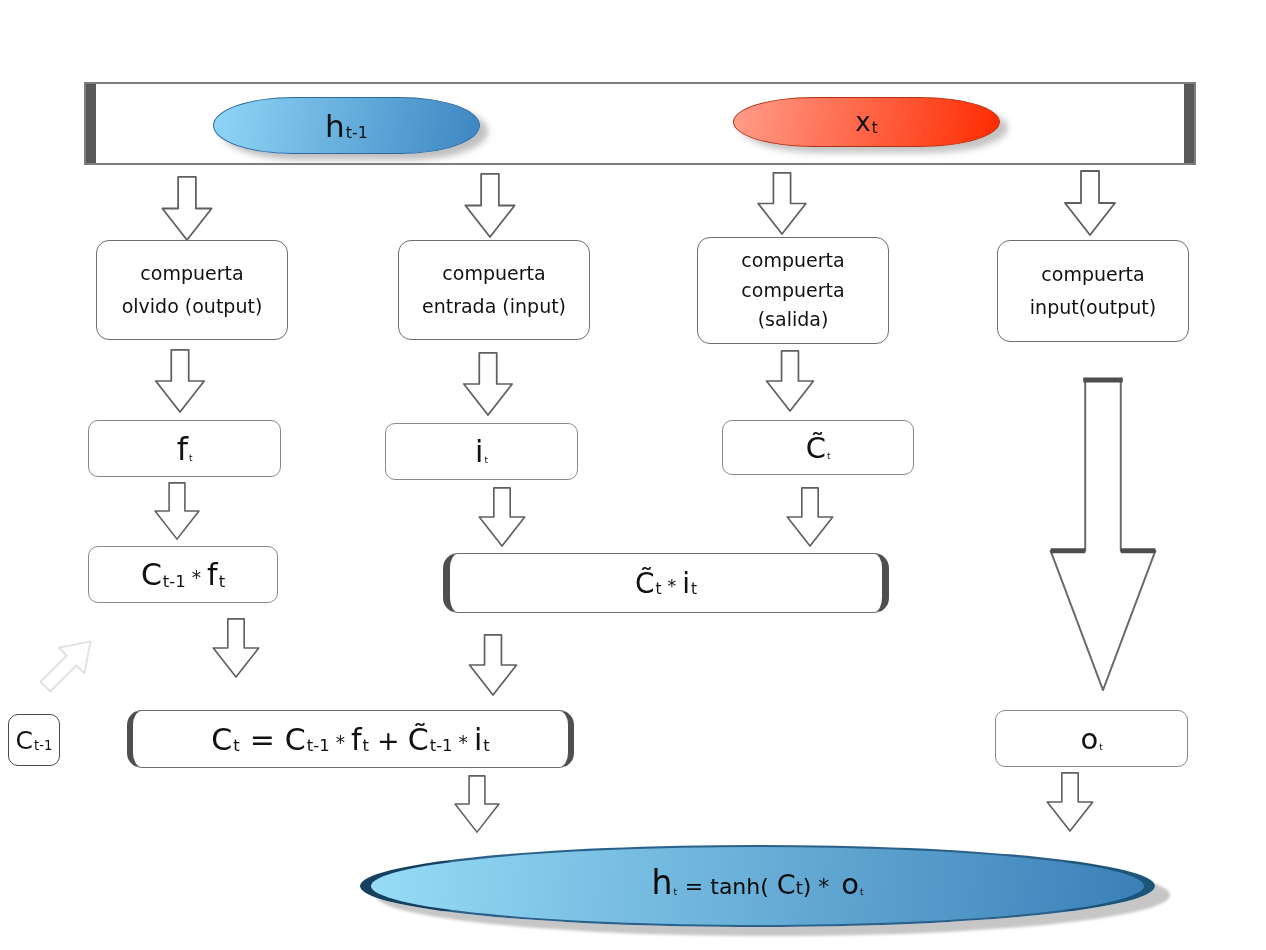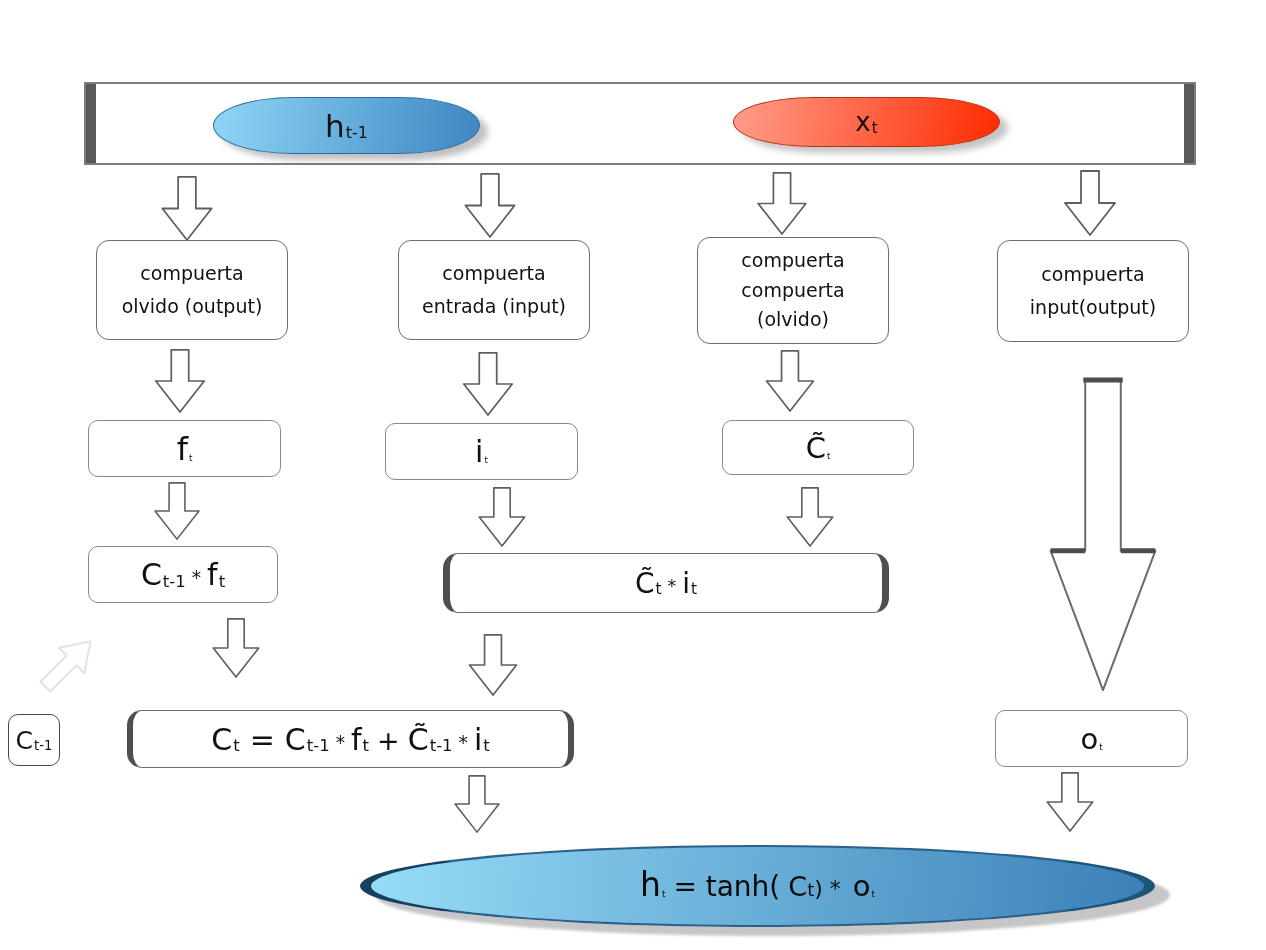--- a/index.html
+++ b/index.html
@@ -104,21 +104,21 @@
     <div>compuerta</div>
     <div>olvido (output)</div>
   </div>
   <div class="abs box gate" style="left:398px;top:240px;width:192px;height:100px;">
     <div>compuerta</div>
     <div>entrada (input)</div>
   </div>
   <div class="abs box gate tight" style="left:697px;top:237px;width:192px;height:107px;">
     <div>compuerta</div>
     <div>compuerta</div>
-    <div>(olvido)</div>
+    <div>(salida)</div>
   </div>
   <div class="abs box gate" style="left:997px;top:240px;width:192px;height:102px;">
     <div>compuerta</div>
     <div>input(output)</div>
   </div>
 
   <svg class="abs" style="left:154px;top:349px;" width="52" height="64" viewBox="0 0 52 66">
       <path d="M17 1 H35 V33 H51 L26 65 L1 33 H17 Z" fill="#fff" stroke="#5f5f5f" stroke-width="1.8" stroke-linejoin="round"></path>
     </svg>
   <svg class="abs" style="left:462px;top:352px;" width="52" height="64" viewBox="0 0 52 66">
@@ -233,21 +233,21 @@
       <path d="M17 1 H35 V33 H51 L26 65 L1 33 H17 Z" fill="#fff" stroke="#5f5f5f" stroke-width="1.8" stroke-linejoin="round"></path>
     </svg>
   <svg class="abs" style="left:1044px;top:772px;" width="52" height="60" viewBox="0 0 52 66">
       <path d="M17 1 H35 V33 H51 L26 65 L1 33 H17 Z" fill="#fff" stroke="#5f5f5f" stroke-width="1.8" stroke-linejoin="round"></path>
     </svg>
 
   <div class="abs out-ellipse" style="left:360px;top:845px;width:795px;height:82px;">
     <span class="row">
         <span style="font-size:33px;">h</span>
         <span class="sub">t</span>
-        <span style="font-size:28px;margin:16px 8px;">= tanh(</span>
+        <span style="font-size:22px;margin:16px 8px;">= tanh(</span>
         <span style="font-size:27px;">C</span>
         <span style="font-size:18px;">t</span>
         <span style="font-size:22px;margin:0 6px 0 0;">) *</span>
         <span style="font-size:29px;margin-left:6px;">o</span>
         <span class="sub">t</span>
       </span>
   </div>
 
 </div>
 

